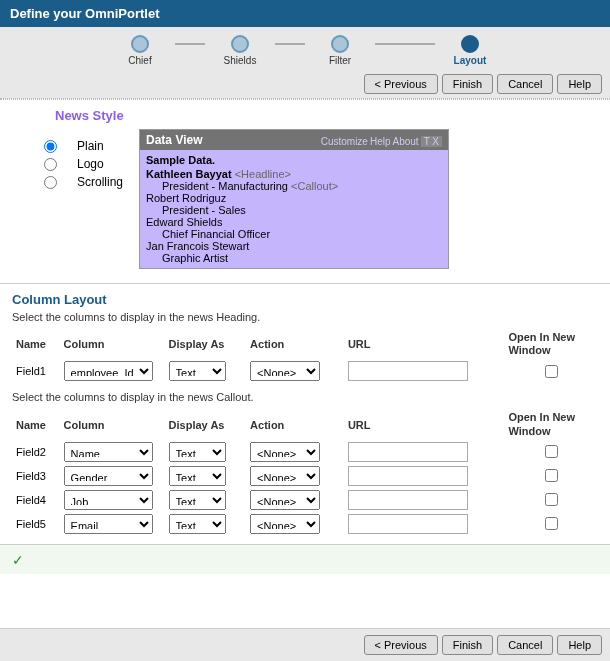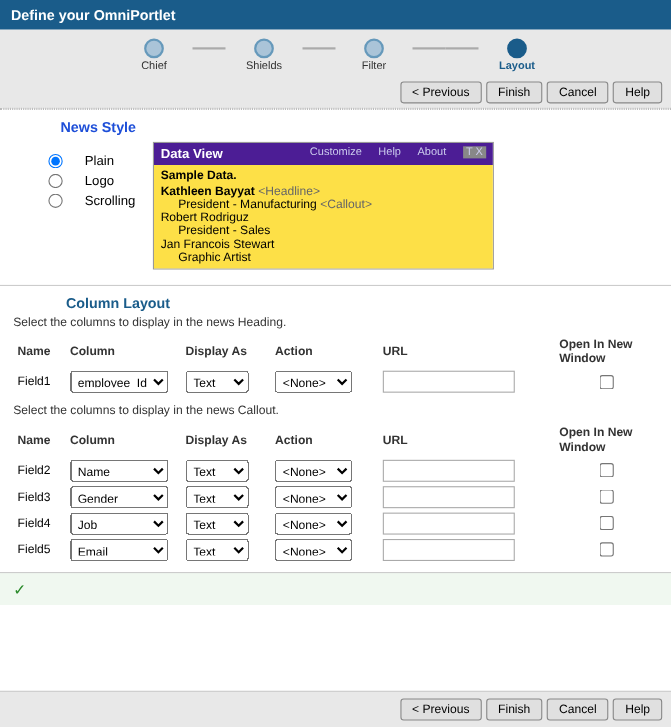--- a/index.html
+++ b/index.html
@@ -96,21 +96,21 @@
       margin: 0;
     }
 
     
     .section {
       padding: 8px 12px 4px 12px;
     }
     .section-title {
       font-size: 13px;
       font-weight: bold;
-      color: #1d4ed8;
+      color: #8b5cf6;
       margin-bottom: 6px;
       padding-left: 43px;
     }
 
     
     .news-style-container {
       display: flex;
       align-items: flex-start;
       gap: 16px;
     }
@@ -131,50 +131,50 @@
       margin: 0;
     }
 
     
     .data-view-box {
       border: 1px solid #999;
       width: 310px;
       font-size: 11px;
     }
     .data-view-header {
-      background: #4c1d95;
+      background: #737373;
       color: #fff;
       padding: 3px 6px;
       display: flex;
-      align-items: flex-start;
+      align-items: flex-end;
       justify-content: space-between;
     }
     .data-view-header-left {
       font-weight: bold;
       font-size: 12px;
     }
     .data-view-header-right {
       display: flex;
-      gap: 15px;
+      gap: 2px;
       font-size: 10px;
     }
     .data-view-header-right span {
       cursor: pointer;
       color: #cce;
     }
     .dv-close {
       background: #888;
       color: #fff;
       padding: 0 3px;
       font-size: 10px;
       cursor: pointer;
     }
     .data-view-body {
       padding: 4px 6px;
-      background: #fde047;
+      background: #c4b5fd;
     }
     .dv-sample-label {
       font-weight: bold;
       margin-bottom: 2px;
     }
     .dv-headline {
       font-weight: bold;
     }
     .dv-tag {
       color: #666;
@@ -191,21 +191,20 @@
 
     
     .col-layout-section {
       padding: 8px 12px;
     }
     .col-layout-title {
       font-size: 13px;
       font-weight: bold;
       color: #1a5c8a;
       margin-bottom: 4px;
-      margin-left: 48px;
     }
     .sub-label {
       font-size: 11px;
       color: #333;
       margin-bottom: 6px;
     }
 
     
     .field-table {
       width: 100%;
@@ -379,20 +378,26 @@
             <div class="dv-indent">
               <span>President - Manufacturing </span><span class="dv-tag">&lt;Callout&gt;</span>
             </div>
             <div>
               <span>Robert Rodriguz</span>
             </div>
             <div class="dv-indent">
               <span>President - Sales</span>
             </div>
             <div>
+              <span>Edward Shields</span>
+            </div>
+            <div class="dv-indent">
+              <span>Chief Financial Officer</span>
+            </div>
+            <div>
               <span>Jan Francois Stewart</span>
             </div>
             <div class="dv-indent">
               <span>Graphic Artist</span>
             </div>
           </div>
         </div>
       </div>
     </div>
 

